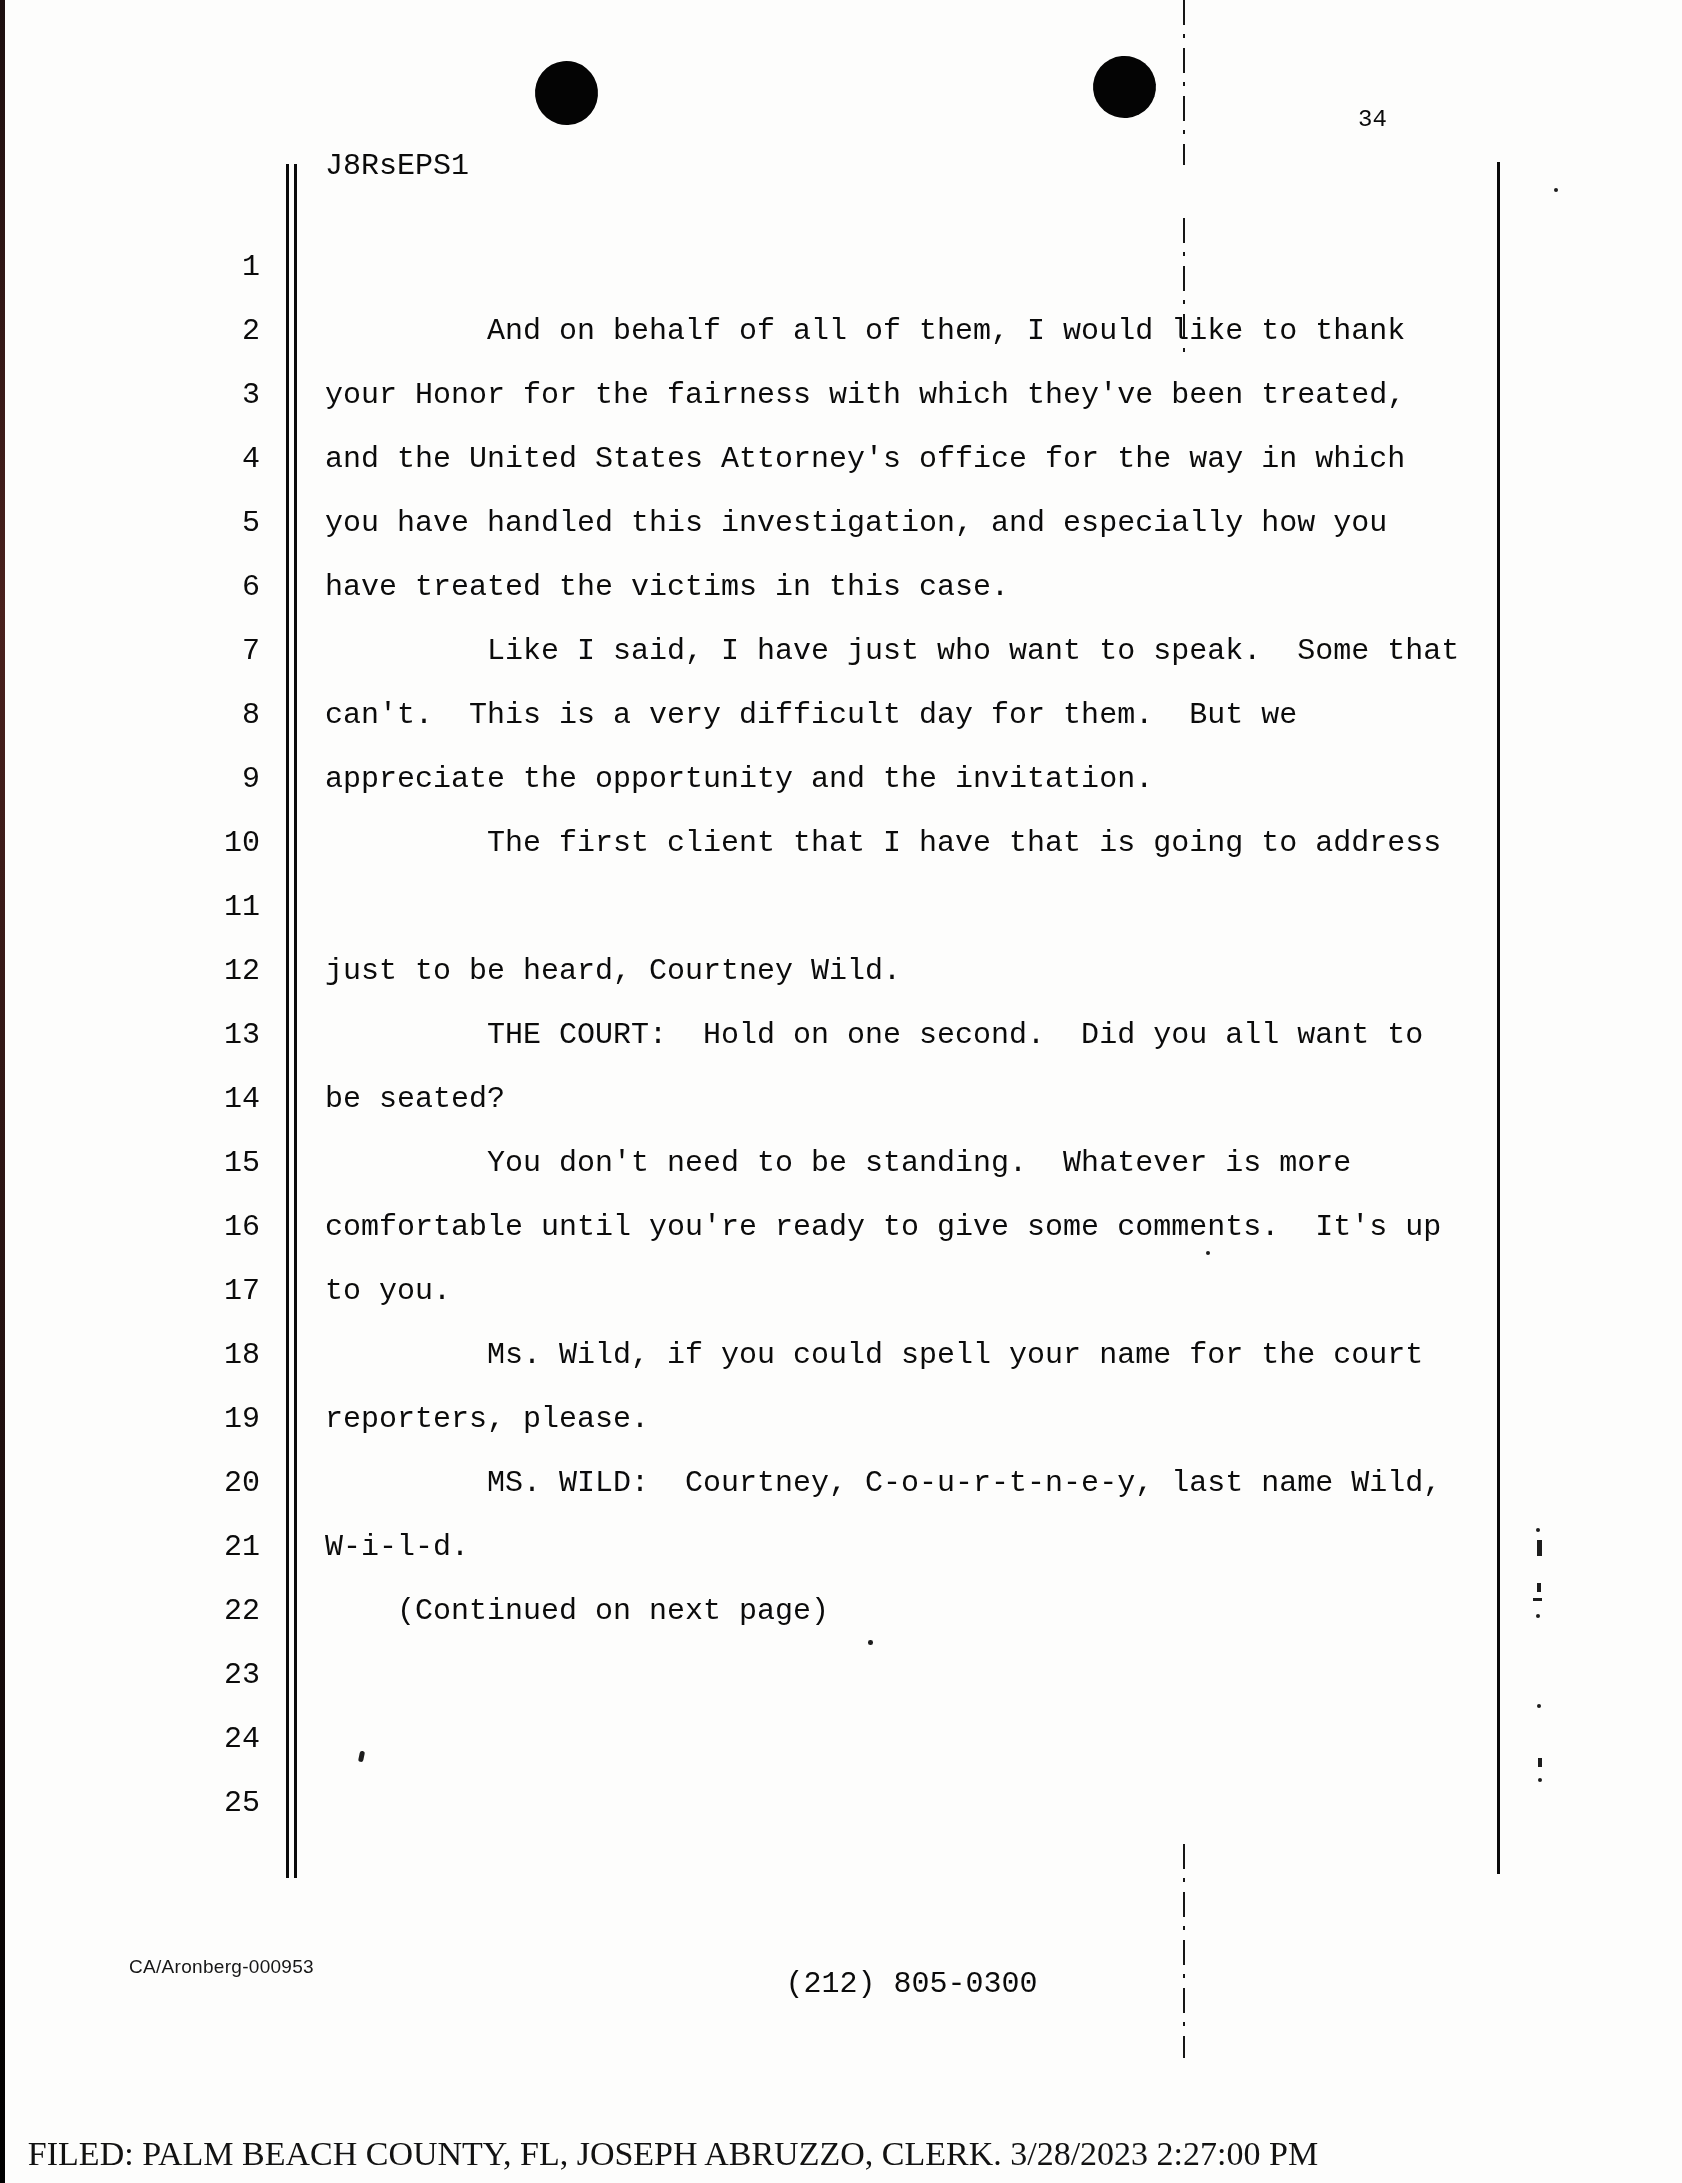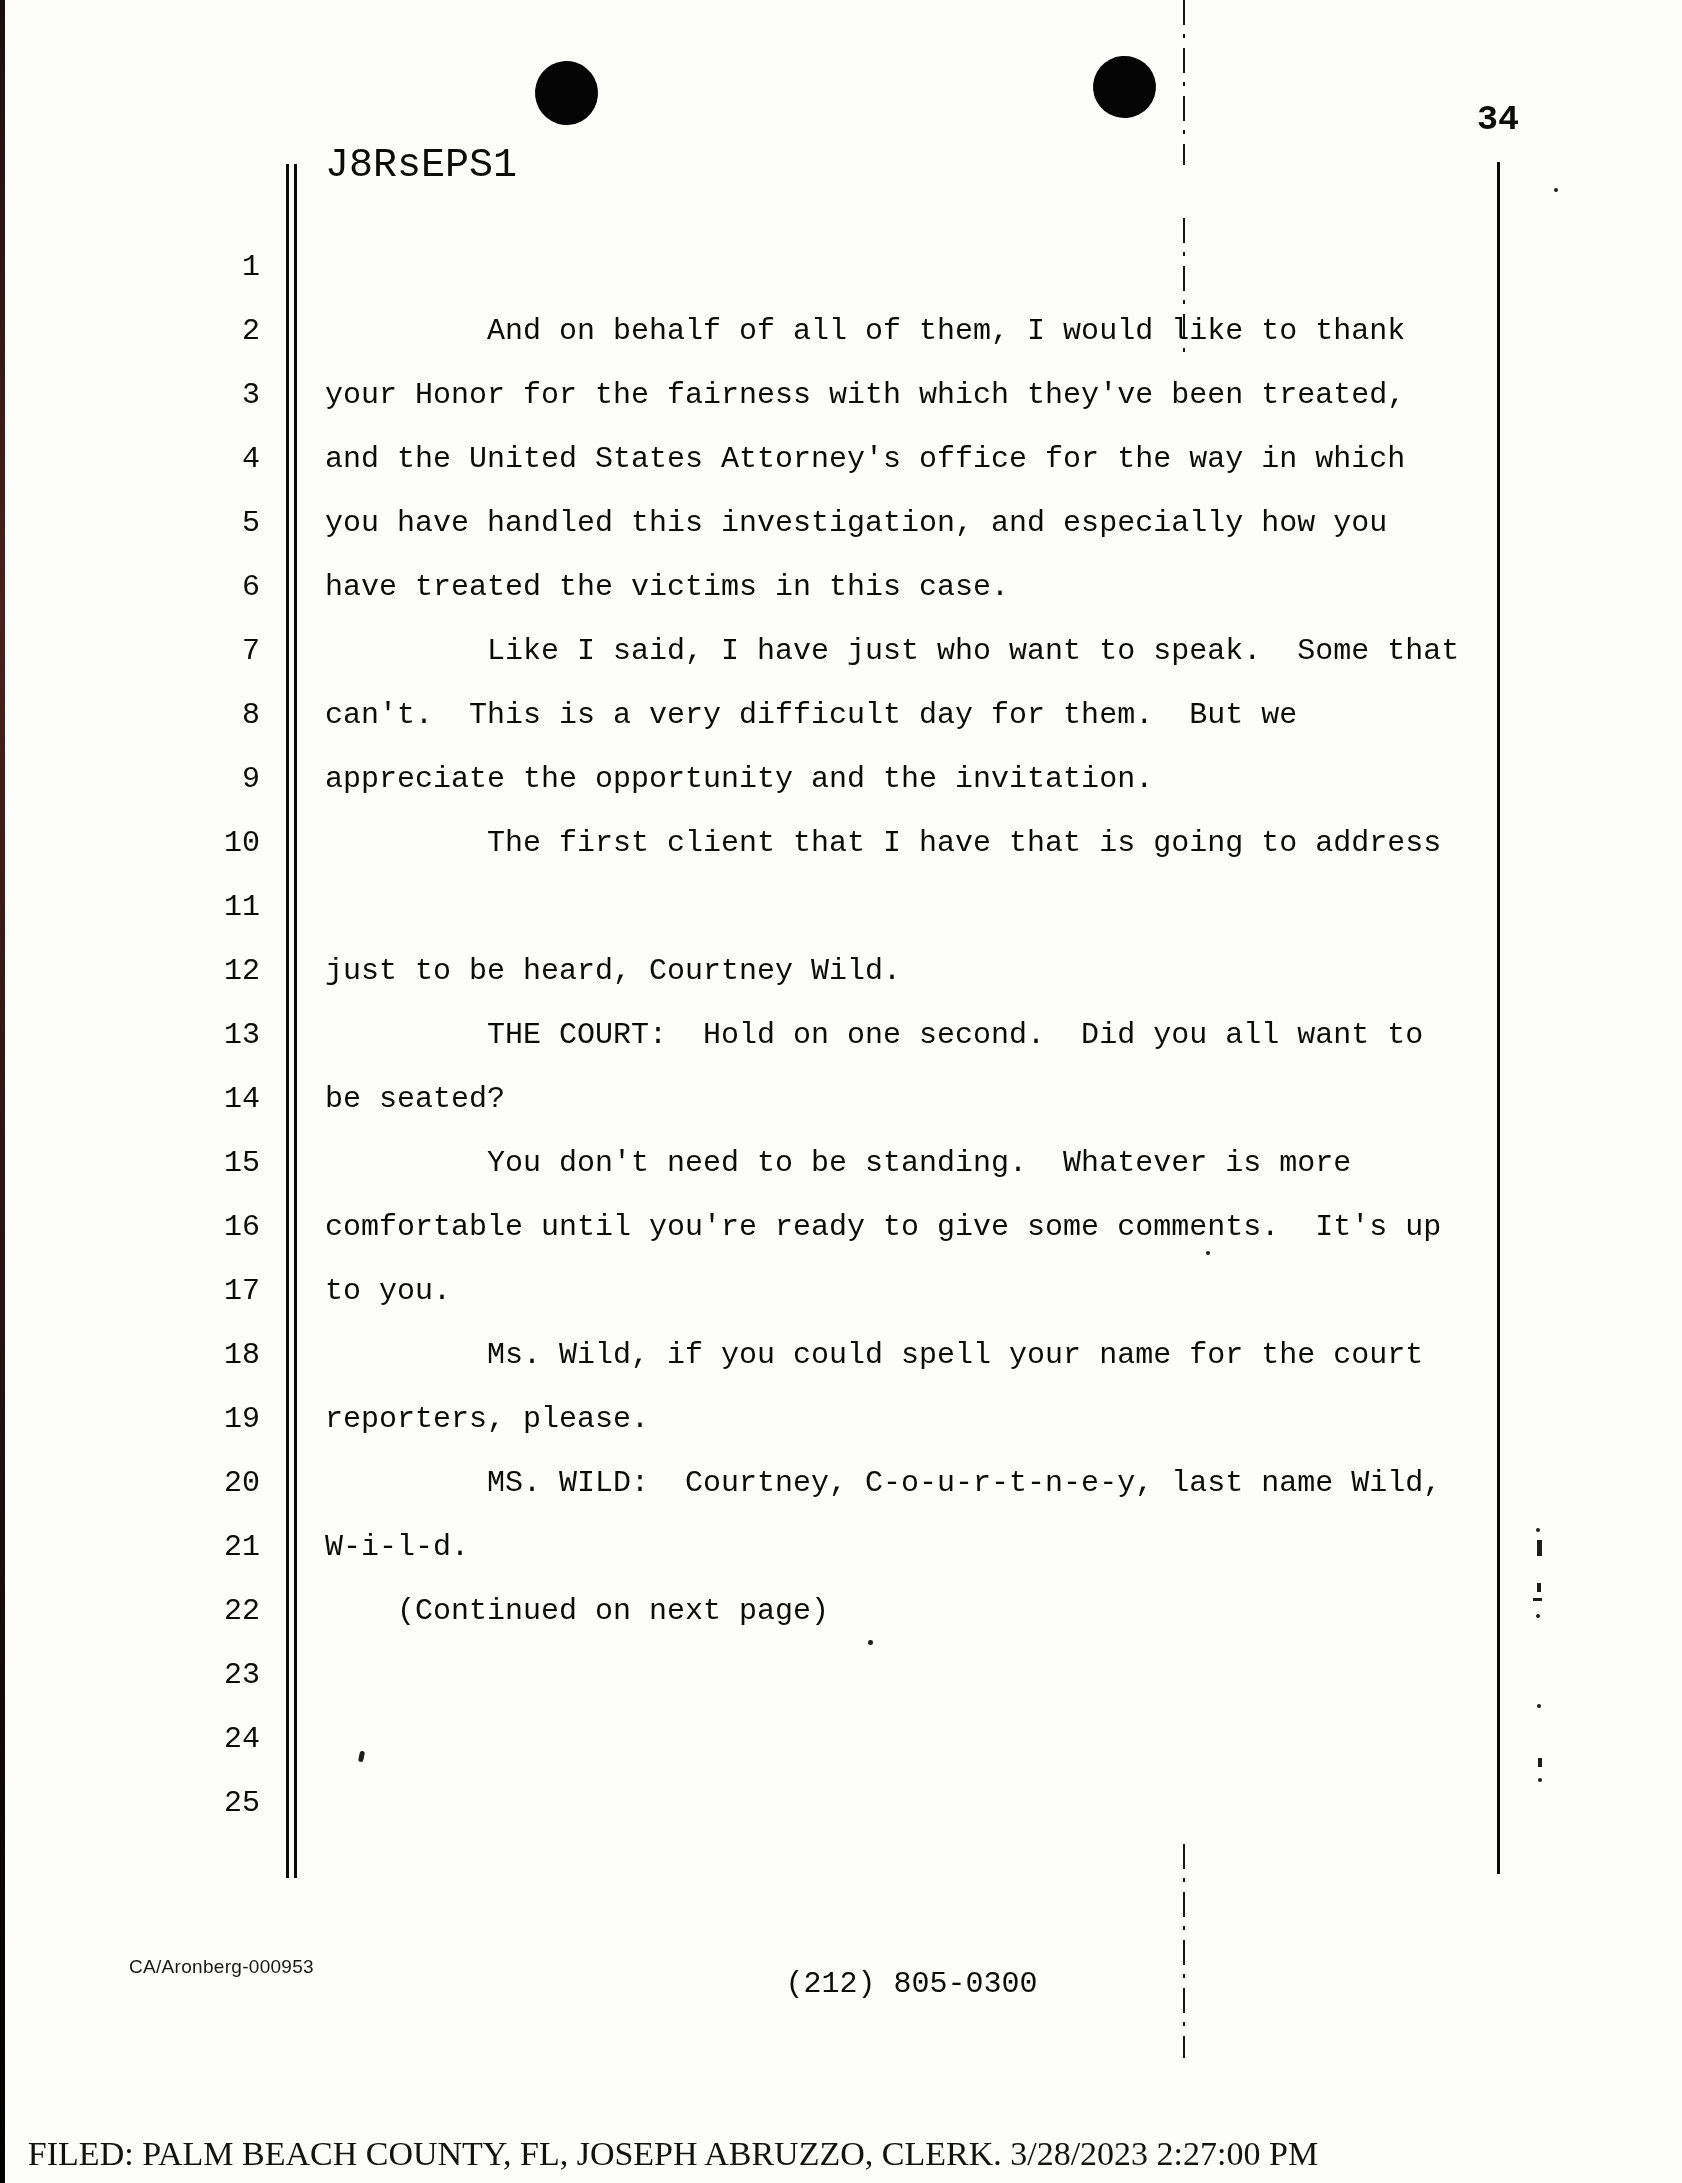--- a/index.html
+++ b/index.html
@@ -15,22 +15,22 @@
   
   .edge-strip {
     position: absolute; left: 0; top: 0; width: 4.6px; height: 2183px;
     background: linear-gradient(to bottom, #1c0f0f, #4a211d 28%, #241211 62%, #000000);
   }
   
   .hole { position: absolute; background: #040404; border-radius: 50%; }
   .hole-1 { left: 535px; top: 61px;  width: 63px; height: 64px; transform: rotate(-6deg); }
   .hole-2 { left: 1093px; top: 56px; width: 63px; height: 62px; transform: rotate(-5deg); }
   
-  .page-number { position: absolute; left: 1477px; top: 105px; font-size: 35px; line-height: 30px; white-space: pre; font-weight: bold; }
-  .header-code { position: absolute; left: 325px; top: 151px; font-size: 40px; line-height: 30px; white-space: pre; }
+  .page-number { position: absolute; left: 1358px; top: 105px; font-size: 24px; line-height: 30px; white-space: pre; }
+  .header-code { position: absolute; left: 325px; top: 151px; font-size: 30px; line-height: 30px; white-space: pre; }
   
   .rule { position: absolute; background: #0a0a0a; }
   .rule-left-a  { left: 286px; top: 164px; width: 2.6px; height: 1714px; }
   .rule-left-b  { left: 294px; top: 164px; width: 3.3px; height: 1714px; }
   .rule-right   { left: 1497px; top: 162px; width: 3.3px; height: 1712px; }
   
   .foldline {
     position: absolute; left: 1183px; width: 2px;
     background: repeating-linear-gradient(to bottom,
       #161616 0px, #161616 25px,

